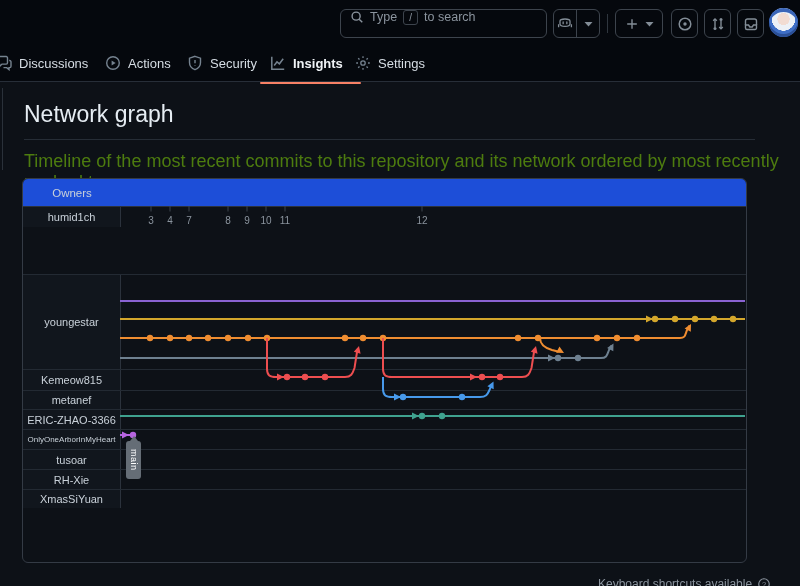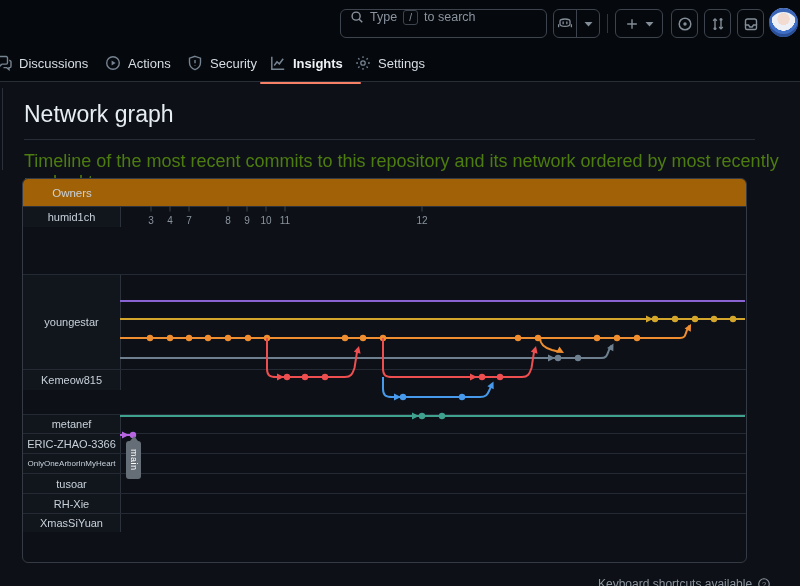--- a/index.html
+++ b/index.html
@@ -62,21 +62,21 @@
   .page-title { position:absolute; left:24px; top:101px; font-size:23px; font-weight:400; color:#e6edf3; }
   .title-rule { position:absolute; left:24px; top:139px; width:731px; height:1px; background:#262d36; }
   .page-desc { position:absolute; left:24px; top:151px; font-size:18px; color:#4d7c0f; }
 
   
   .net-table {
     position:absolute; left:22px; top:178px; width:725px; height:385px;
     border:1px solid #343b45; border-radius:6px; overflow:hidden; background:#0d1117;
   }
   .net-header {
-    height:28px; background:#a16207; border-bottom:1px solid #2b323c;
+    height:28px; background:#1d4ed8; border-bottom:1px solid #2b323c;
     display:flex; align-items:center;
   }
   .owners-head { width:98px; text-align:center; font-size:11.5px; color:#c9d1d9; }
   .net-row { display:flex; border-top:1px solid #232a33; }
   .net-row:first-of-type { border-top:none; }
   .owner-cell {
     width:98px; background:#11161d; border-right:1px solid #2b323c;
     display:flex; align-items:center; justify-content:center;
     font-size:11px; color:#c9d1d9; cursor:pointer;
   }
@@ -247,21 +247,21 @@
           <div class="graph-cell"></div>
         </div>
         <div class="net-row" style="height: 95px; margin-top: 47px;">
           <div class="owner-cell">youngestar</div>
           <div class="graph-cell"></div>
         </div>
         <div class="net-row" style="height: 21px;">
           <div class="owner-cell">Kemeow815</div>
           <div class="graph-cell"></div>
         </div>
-        <div class="net-row" style="height: 19px; margin-top: 24px;">
+        <div class="net-row" style="height: 19px;">
           <div class="owner-cell">metanef</div>
           <div class="graph-cell"></div>
         </div>
         <div class="net-row" style="height: 20px;">
           <div class="owner-cell">ERIC-ZHAO-3366</div>
           <div class="graph-cell"></div>
         </div>
         <div class="net-row" style="height: 20px;">
           <div class="owner-cell tiny">OnlyOneArborInMyHeart</div>
           <div class="graph-cell"></div>

